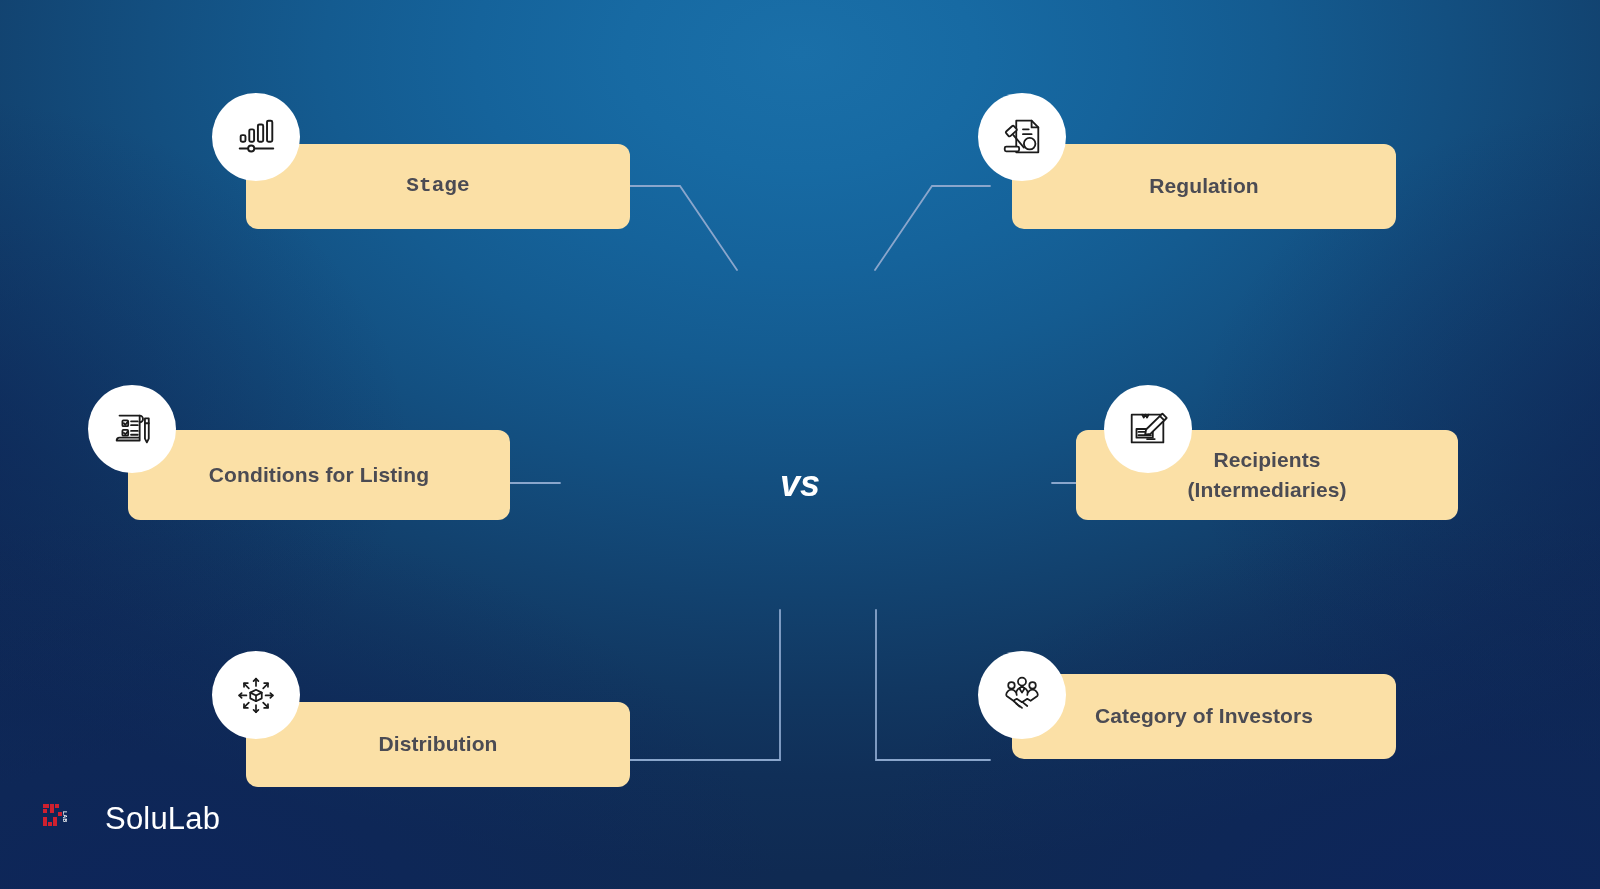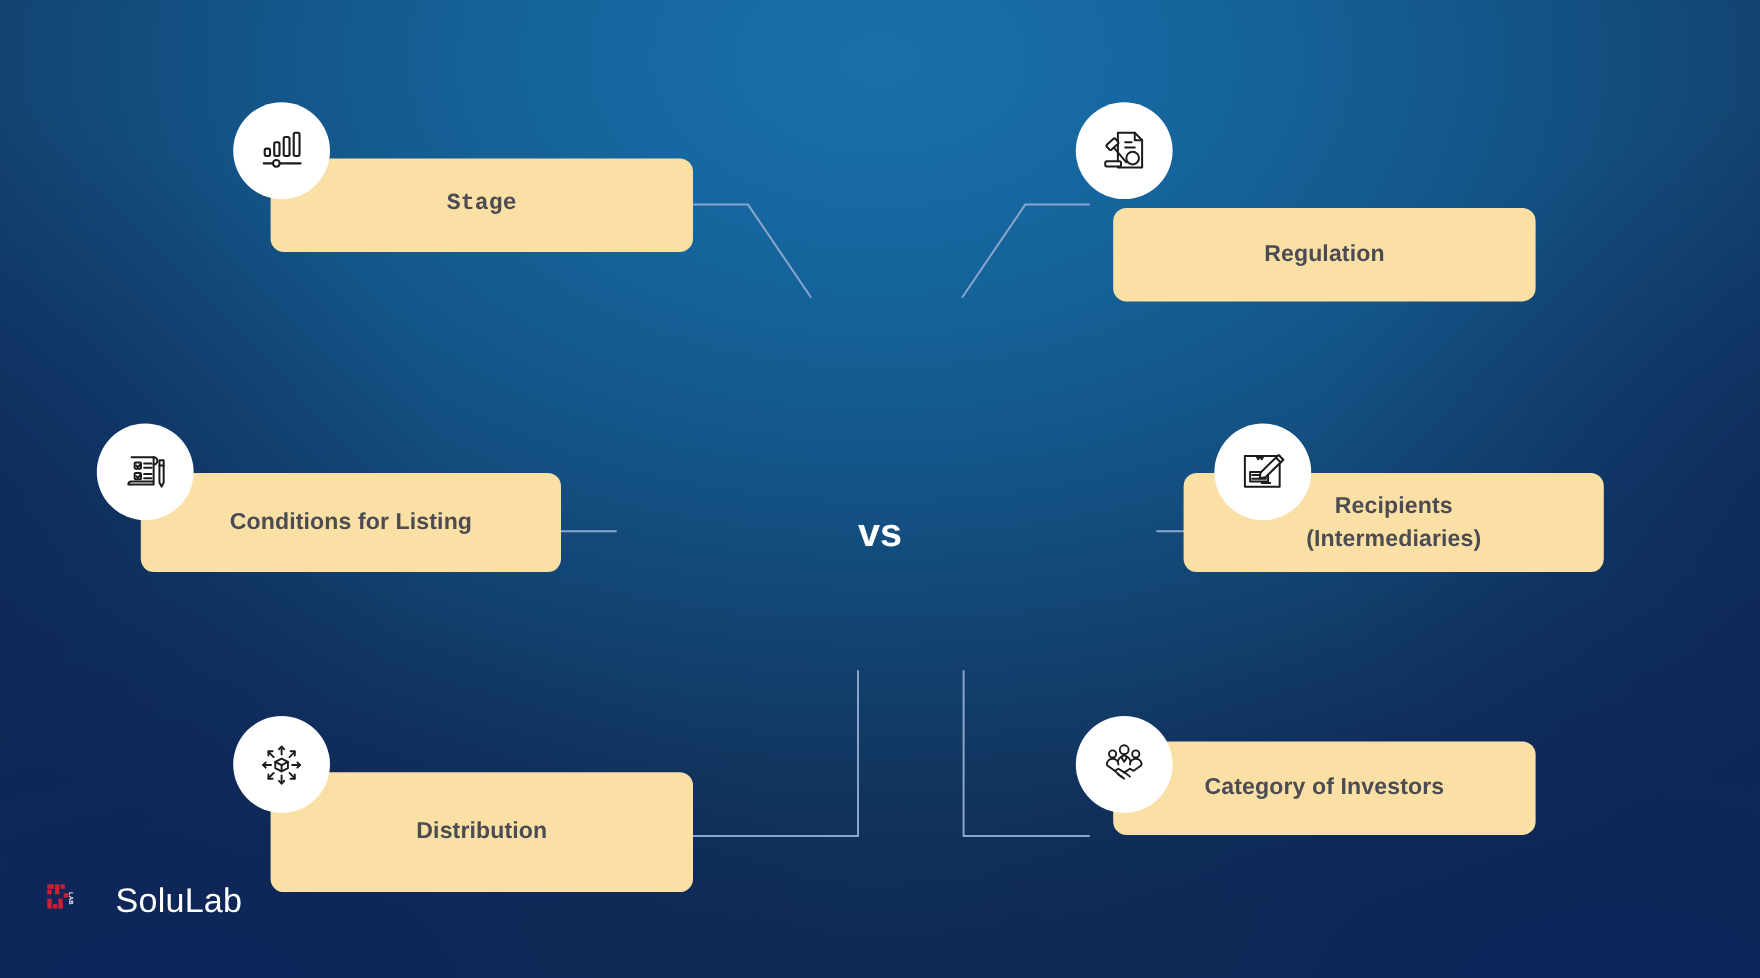--- a/index.html
+++ b/index.html
@@ -96,20 +96,21 @@
     font-weight: bold;
     letter-spacing: -0.5px;
   }
   .title-vs {
     color: #ffffff;
     font-size: 36px;
     font-weight: bold;
     margin: 0 14px;
     position: relative;
     top: 7px;
+    font-style: italic;
   }
 
   #brand {
     position: absolute;
     left: 42px;
     top: 800px;
     display: flex;
     align-items: center;
     gap: 13px;
     z-index: 5;
@@ -158,21 +159,21 @@
           <rect x="26" y="11" width="5.5" height="18" rx="1.6"></rect>
           <rect x="35.5" y="7" width="5.5" height="22" rx="1.6"></rect>
           <line x1="7" y1="36" x2="42" y2="36"></line>
           <circle cx="19" cy="36" r="3.2" fill="#ffffff"></circle>
         </svg>
       </span>
     </div>
   </div>
 
   <div class="node">
-    <div class="pill" style="left:1012px; top:144px; width:384px; height:85px;margin-top:45px;">
+    <div class="pill" style="left:1012px; top:144px; width:384px; height:85px;">
       <span class="pill-label">Regulation</span>
     </div>
     <div class="badge" style="left:978px; top:93px;">
       <span>
         <svg width="46" height="46" viewBox="0 0 48 48" fill="none" stroke="#1b1b1b" stroke-width="1.9" stroke-linecap="round" stroke-linejoin="round">
           <path d="M18 7 h16 l7 7 v26 h-23 z" fill="#ffffff"></path>
           <path d="M34 7 v7 h7"></path>
           <line x1="25" y1="16" x2="31" y2="16"></line>
           <line x1="25" y1="21" x2="34" y2="21"></line>
           <circle cx="32" cy="31" r="6"></circle>
@@ -223,21 +224,21 @@
           <line x1="14" y1="30.5" x2="27" y2="30.5"></line>
           <line x1="23" y1="34.5" x2="31" y2="34.5"></line>
           <path d="M39 8 l4.5 4.5 l-17 16.5 l-5.5 1 l1 -5.5 z" fill="#ffffff"></path>
           <line x1="36.5" y1="10.5" x2="41" y2="15"></line>
         </svg>
       </span>
     </div>
   </div>
 
   <div class="node">
-    <div class="pill" style="left:246px; top:702px; width:384px; height:109px;">
+    <div class="pill" style="left:246px; top:702px; width:384px; height:85px;">
       <span class="pill-label">Distribution</span>
     </div>
     <div class="badge" style="left:212px; top:651px;">
       <span>
         <svg width="46" height="46" viewBox="0 0 48 48" fill="none" stroke="#1b1b1b" stroke-width="1.8" stroke-linecap="round" stroke-linejoin="round">
           <path d="M24 18.5 l6 3 v6 l-6 3 l-6 -3 v-6 z" fill="#ffffff"></path>
           <path d="M18 21.5 l6 3 l6 -3"></path>
           <line x1="24" y1="24.5" x2="24" y2="30.5"></line>
 
           <line x1="24" y1="14.5" x2="24" y2="7"></line>

